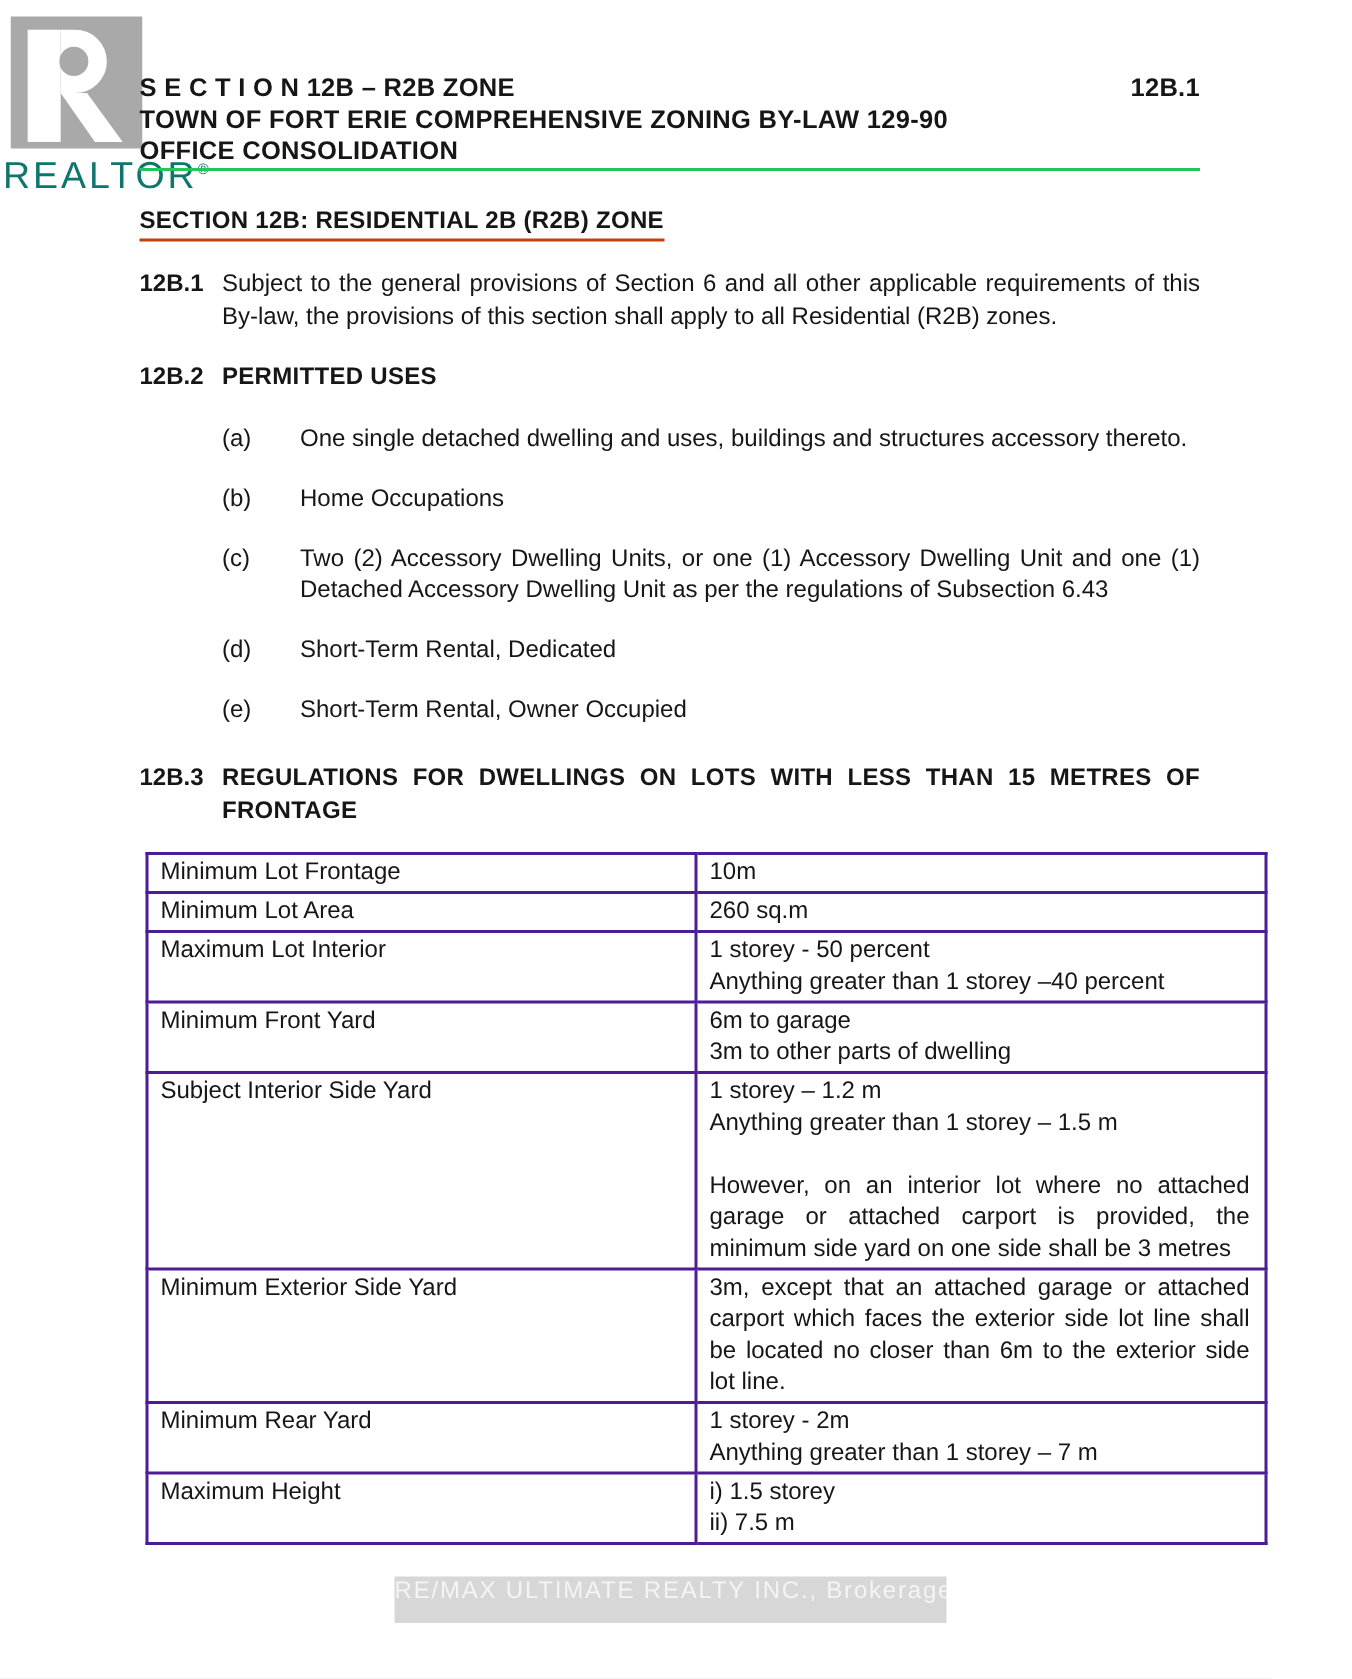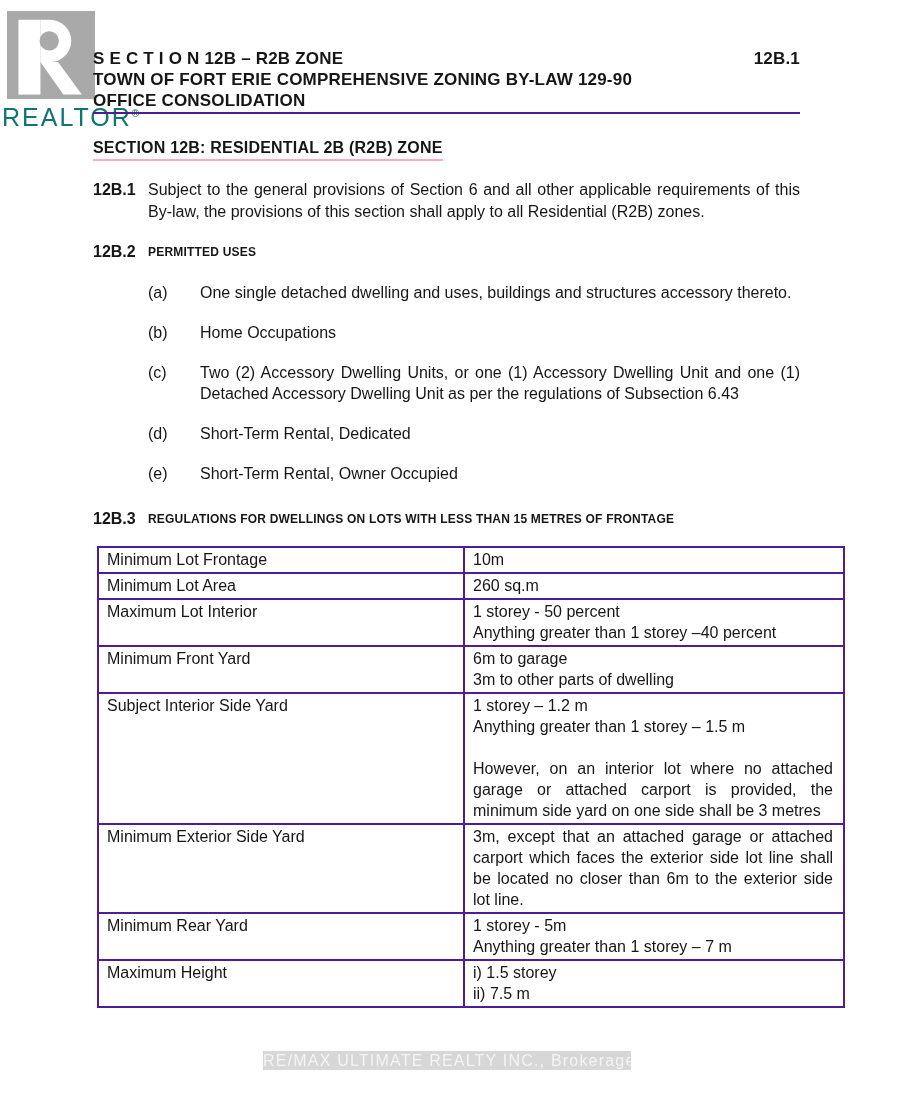--- a/index.html
+++ b/index.html
@@ -16,40 +16,40 @@
   .logo{position:absolute;left:7px;top:8px;z-index:1;}
   .logo-box{width:88px;height:94px;display:block;}
   .logo-word{
     margin-top:1px;margin-left:-5px;
     font-size:25px;font-weight:400;letter-spacing:2px;
     color:#0f766e;white-space:nowrap;
   }
   .logo-word sup{font-size:10px;letter-spacing:0;}
   
   .wmark{
-    position:absolute;left:263px;top:1051px;width:368px;height:19px;
+    position:absolute;left:263px;top:1051px;width:368px;height:31px;
     background:#d7d7d7;color:#f4f4f4;
     font-size:16px;line-height:19px;letter-spacing:1.2px;
     text-align:center;white-space:nowrap;overflow:hidden;
     z-index:1;
   }
   
   .content{position:relative;z-index:2;padding:48px 101px 0 93px;}
   .hdr{font-weight:bold;font-size:17px;line-height:21px;letter-spacing:.2px;
-       border-bottom:2px solid #4c1d95;padding-bottom:1px;}
+       border-bottom:2px solid #22c55e;padding-bottom:1px;}
   .hdr-line1{display:flex;justify-content:space-between;}
   .section-title-wrap{margin-top:24px;}
   .section-title{
     display:inline-block;font-weight:bold;font-size:16px;line-height:20px;
-    border-bottom:2px solid #f9a8d4;padding-bottom:1px;letter-spacing:.2px;
+    border-bottom:2px solid #c2410c;padding-bottom:1px;letter-spacing:.2px;
   }
   .clause{display:grid;grid-template-columns:55px 1fr;margin-top:18px;}
   .clause-num{font-weight:bold;font-size:16px;line-height:22px;}
   .clause-text{font-size:16px;line-height:22px;text-align:justify;}
-  .clause-head{font-weight:bold;font-size:12px;line-height:22px;letter-spacing:.2px;text-align:justify;}
+  .clause-head{font-weight:bold;font-size:16px;line-height:22px;letter-spacing:.2px;text-align:justify;}
   .uses{margin-left:55px;}
   .use-item{display:grid;grid-template-columns:52px 1fr;margin-top:19px;}
   .use-label{font-size:16px;line-height:21px;}
   .use-text{font-size:16px;line-height:21px;text-align:justify;}
   .h12b3{margin-top:24px;}
   
   .regtable-wrap{margin-top:16px;margin-left:4px;position:relative;z-index:2;}
   table.regtable{border-collapse:collapse;width:706px;table-layout:fixed;background:transparent;}
   table.regtable td{
     border:2px solid #4c1d95;vertical-align:top;background:transparent;
@@ -171,21 +171,21 @@
           </tr>
           <tr>
             <td class="col-label">Minimum Exterior Side Yard</td>
             <td class="col-value">
               <div class="cell-par">3m, except that an attached garage or attached carport which faces the exterior side lot line shall be located no closer than 6m to the exterior side lot line.</div>
             </td>
           </tr>
           <tr>
             <td class="col-label">Minimum Rear Yard</td>
             <td class="col-value">
-              <div class="cell-par">1 storey - 5m</div>
+              <div class="cell-par">1 storey - 2m</div>
               <div class="cell-par">Anything greater than 1 storey – 7 m</div>
             </td>
           </tr>
           <tr>
             <td class="col-label">Maximum Height</td>
             <td class="col-value">
               <div class="cell-par">i) 1.5 storey</div>
               <div class="cell-par">ii) 7.5 m</div>
             </td>
           </tr>

